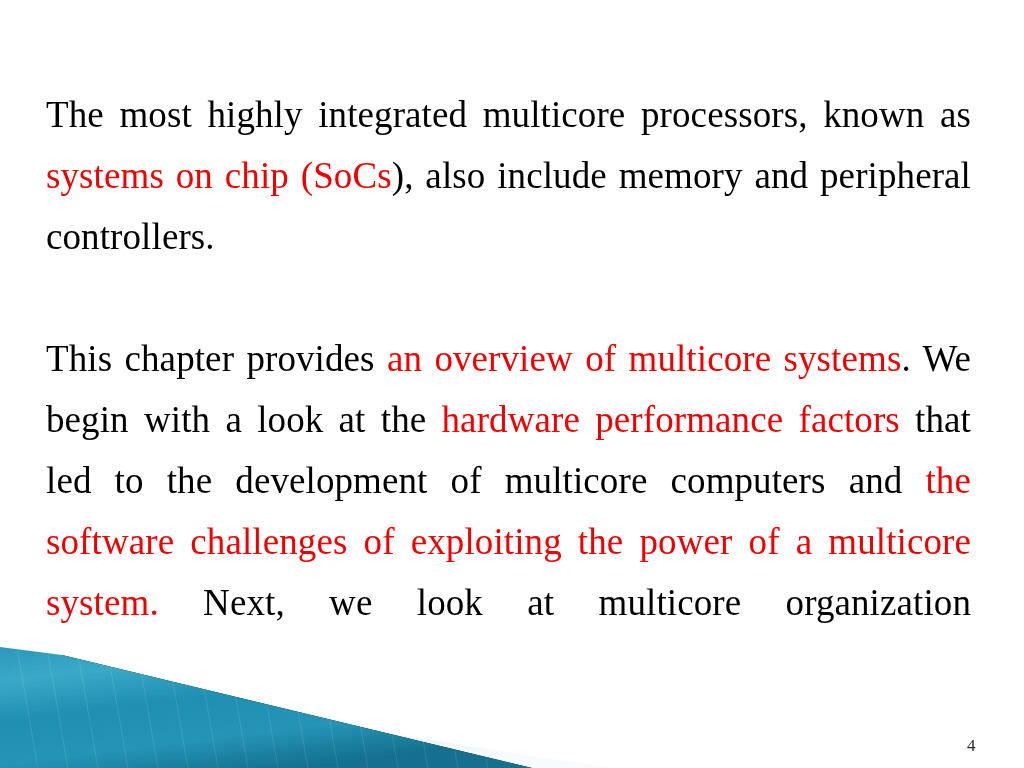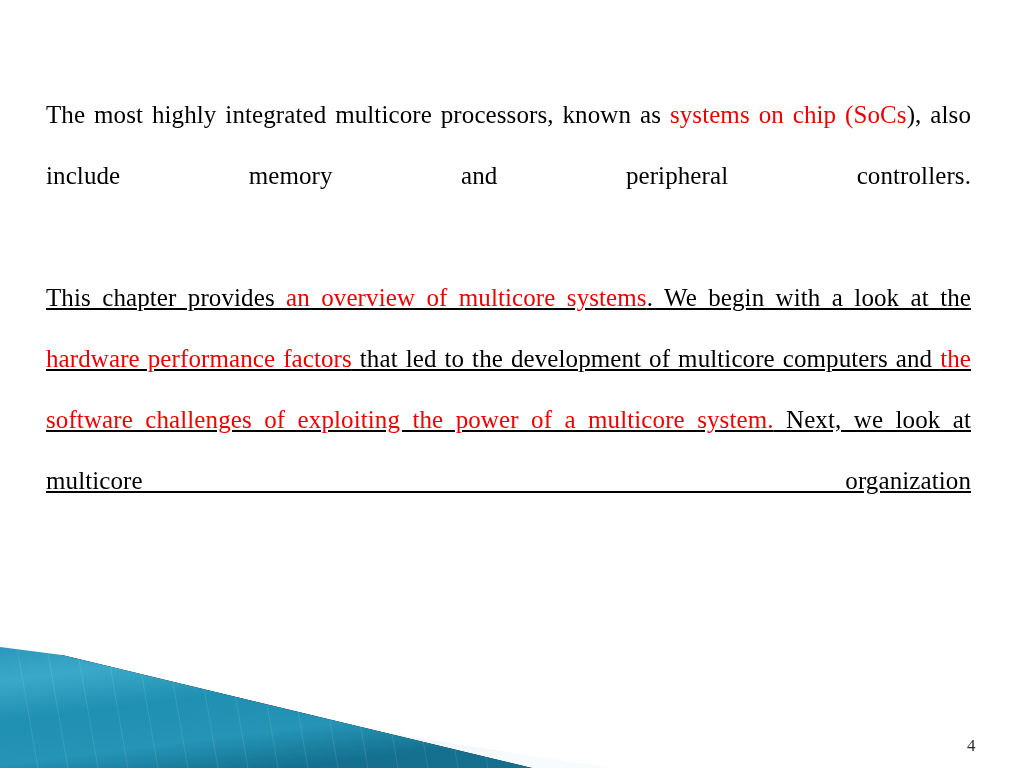--- a/index.html
+++ b/index.html
@@ -30,29 +30,29 @@
   #content {
     position: absolute;
     left: 46px;
     top: 84px;
     width: 925px;
   }
 
   .para {
     margin: 0;
     color: #000000;
-    font-size: 25px;
+    font-size: 37px;
     line-height: 61px;
     text-align: justify;
     text-justify: inter-word;
     letter-spacing: 0.1px;
     word-spacing: 0.5px;
   }
   .para.p1 { margin-bottom: 0px; }
-  .para.p2 { margin-top: 0px; text-decoration: underline; }
+  .para.p2 { margin-top: 0px; }
 
   
   .para::after {
     content: "";
     display: inline-block;
     width: 100%;
   }
 
   .hl {
     color: #ee0000;

